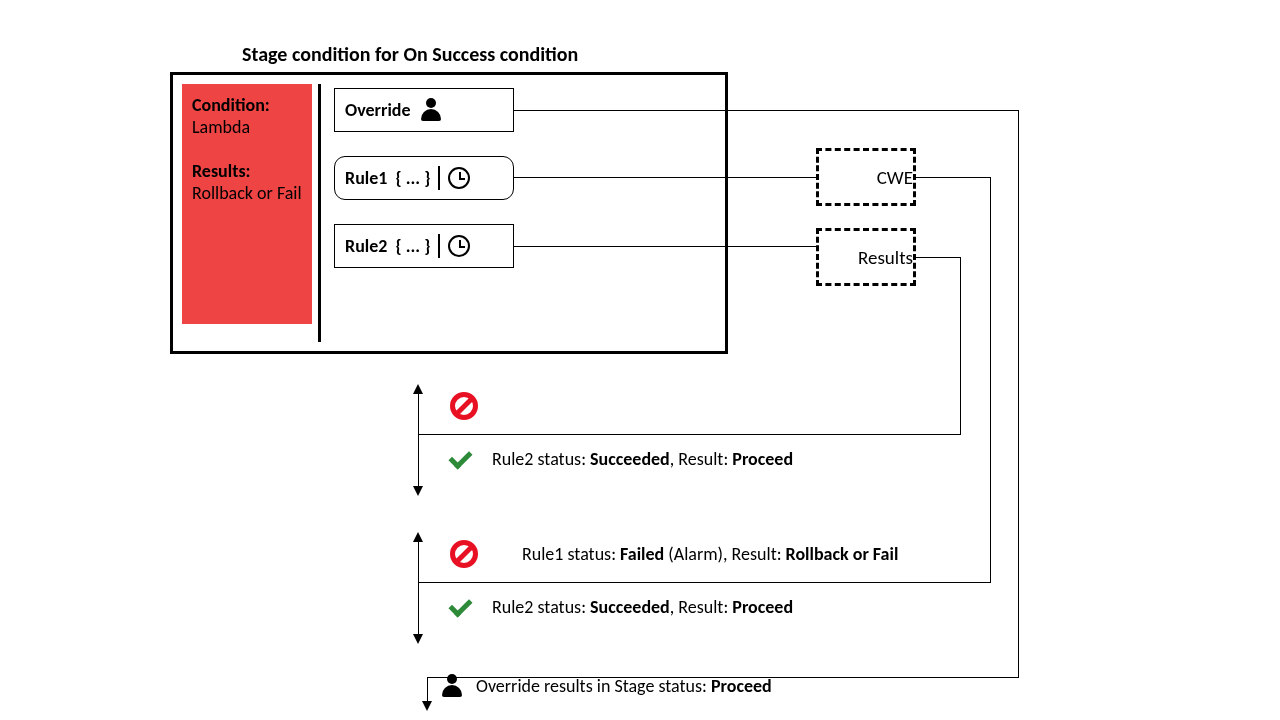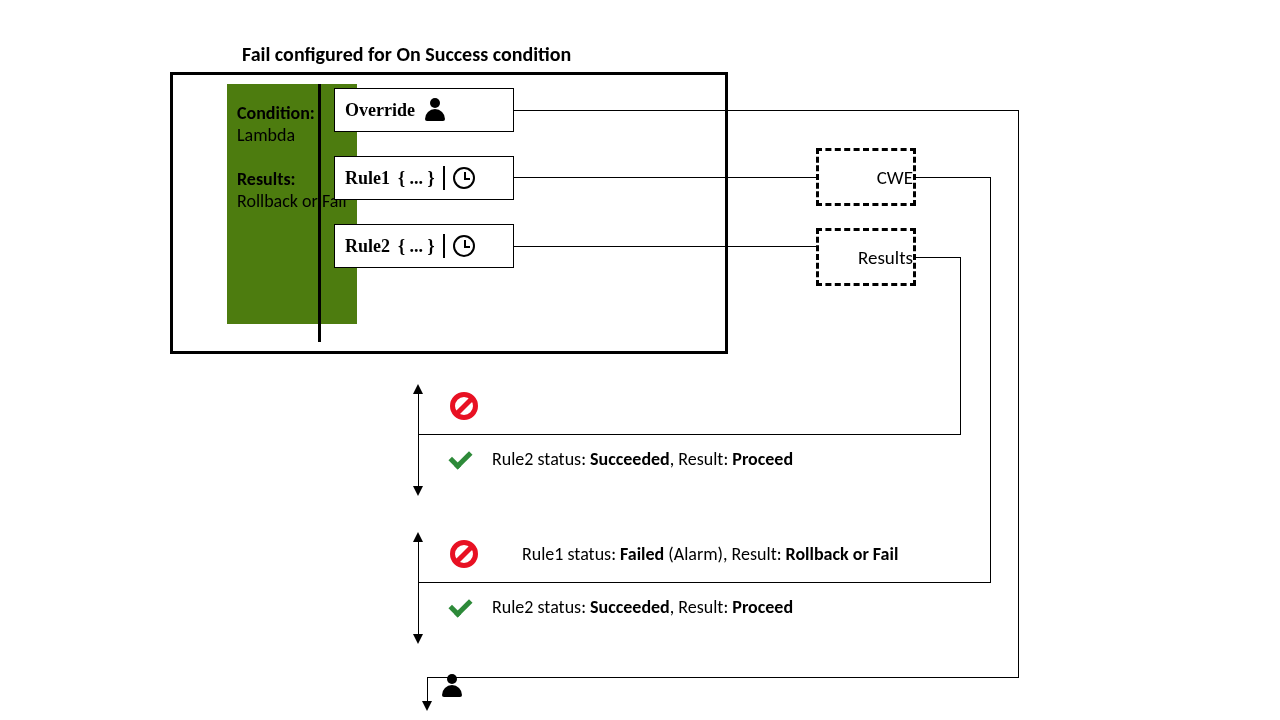--- a/index.html
+++ b/index.html
@@ -17,39 +17,37 @@
     position: absolute;
     font-weight: bold;
     font-size: 20px;
   }
   .stage-box {
     position: absolute;
     border: 3px solid #000;
   }
   .cond-box {
     position: absolute;
-    background: #4d7c0f;
-    padding: 18px 10px;
-    margin-left: 45px;
+    background: #ef4444;
+    padding: 10px 10px;
   }
   .cond-box .heading { font-weight: bold; }
   .vline {
     position: absolute;
     width: 3px;
     background: #000;
   }
   .rule-box {
     position: absolute;
     border: 1.5px solid #000;
     padding: 6px 10px;
     display: flex;
     align-items: center;
     gap: 8px;
     background: #fff;
-    font-family: Liberation Serif, serif;
   }
   .rule-box .label { font-weight: bold; }
   .brace { font-weight: bold; }
   .divider {
     width: 2px;
     height: 24px;
     background: #000;
   }
   .person-icon {
     position: relative;
@@ -168,40 +166,40 @@
     border-left: 5px solid transparent;
     border-right: 5px solid transparent;
   }
   .arrow-up { border-bottom: 10px solid #000; }
   .arrow-down { border-top: 10px solid #000; }
   b { font-weight: bold; }
 </style>
 </head>
 <body>
 
-<div class="title" style="left:242px; top:42px;">Fail configured for On Success condition</div>
+<div class="title" style="left:242px; top:42px;">Stage condition for On Success condition</div>
 
 <div class="stage-box" style="left:170px; top:72px; width:558px; height:282px;"></div>
 
 <div class="cond-box" style="left:182px; top:84px; width:130px; height:240px;">
   <div class="heading">Condition:</div>
   <div>Lambda</div>
   <br>
   <div class="heading">Results:</div>
   <div>Rollback or Fail</div>
 </div>
 
 <div class="vline" style="left:318px; top:84px; height:258px;"></div>
 
 <div class="rule-box" style="left:334px; top:88px; width:180px; height:44px;">
   <span class="label">Override</span>
   <span class="person-icon"></span>
 </div>
 
-<div class="rule-box" style="left:334px; top:156px; width:180px; height:44px;">
+<div class="rule-box" style="left:334px; top:156px; width:180px; height:44px;border-radius:11px;">
   <span class="label">Rule1</span>
   <span class="brace">{ ... }</span>
   <span class="divider"></span>
   <span class="clock-icon"></span>
 </div>
 
 <div class="rule-box" style="left:334px; top:224px; width:180px; height:44px;">
   <span class="label">Rule2</span>
   <span class="brace">{ ... }</span>
   <span class="divider"></span>
@@ -261,13 +259,16 @@
   <span>
     <span>Rule2 status: </span><b>Succeeded</b><span>, Result: </span><b>Proceed</b>
   </span>
 </div>
 
 <div class="connv" style="left:427px; top:677px; height:26px;"></div>
 <div class="arrow-down" style="left:422px; top:701px;"></div>
 
 <div class="status-row" style="left:440px; top:674px;">
   <span class="person-icon"></span>
+  <span>
+    <span>Override results in Stage status: </span><b>Proceed</b>
+  </span>
 </div>
 
 </body></html>

